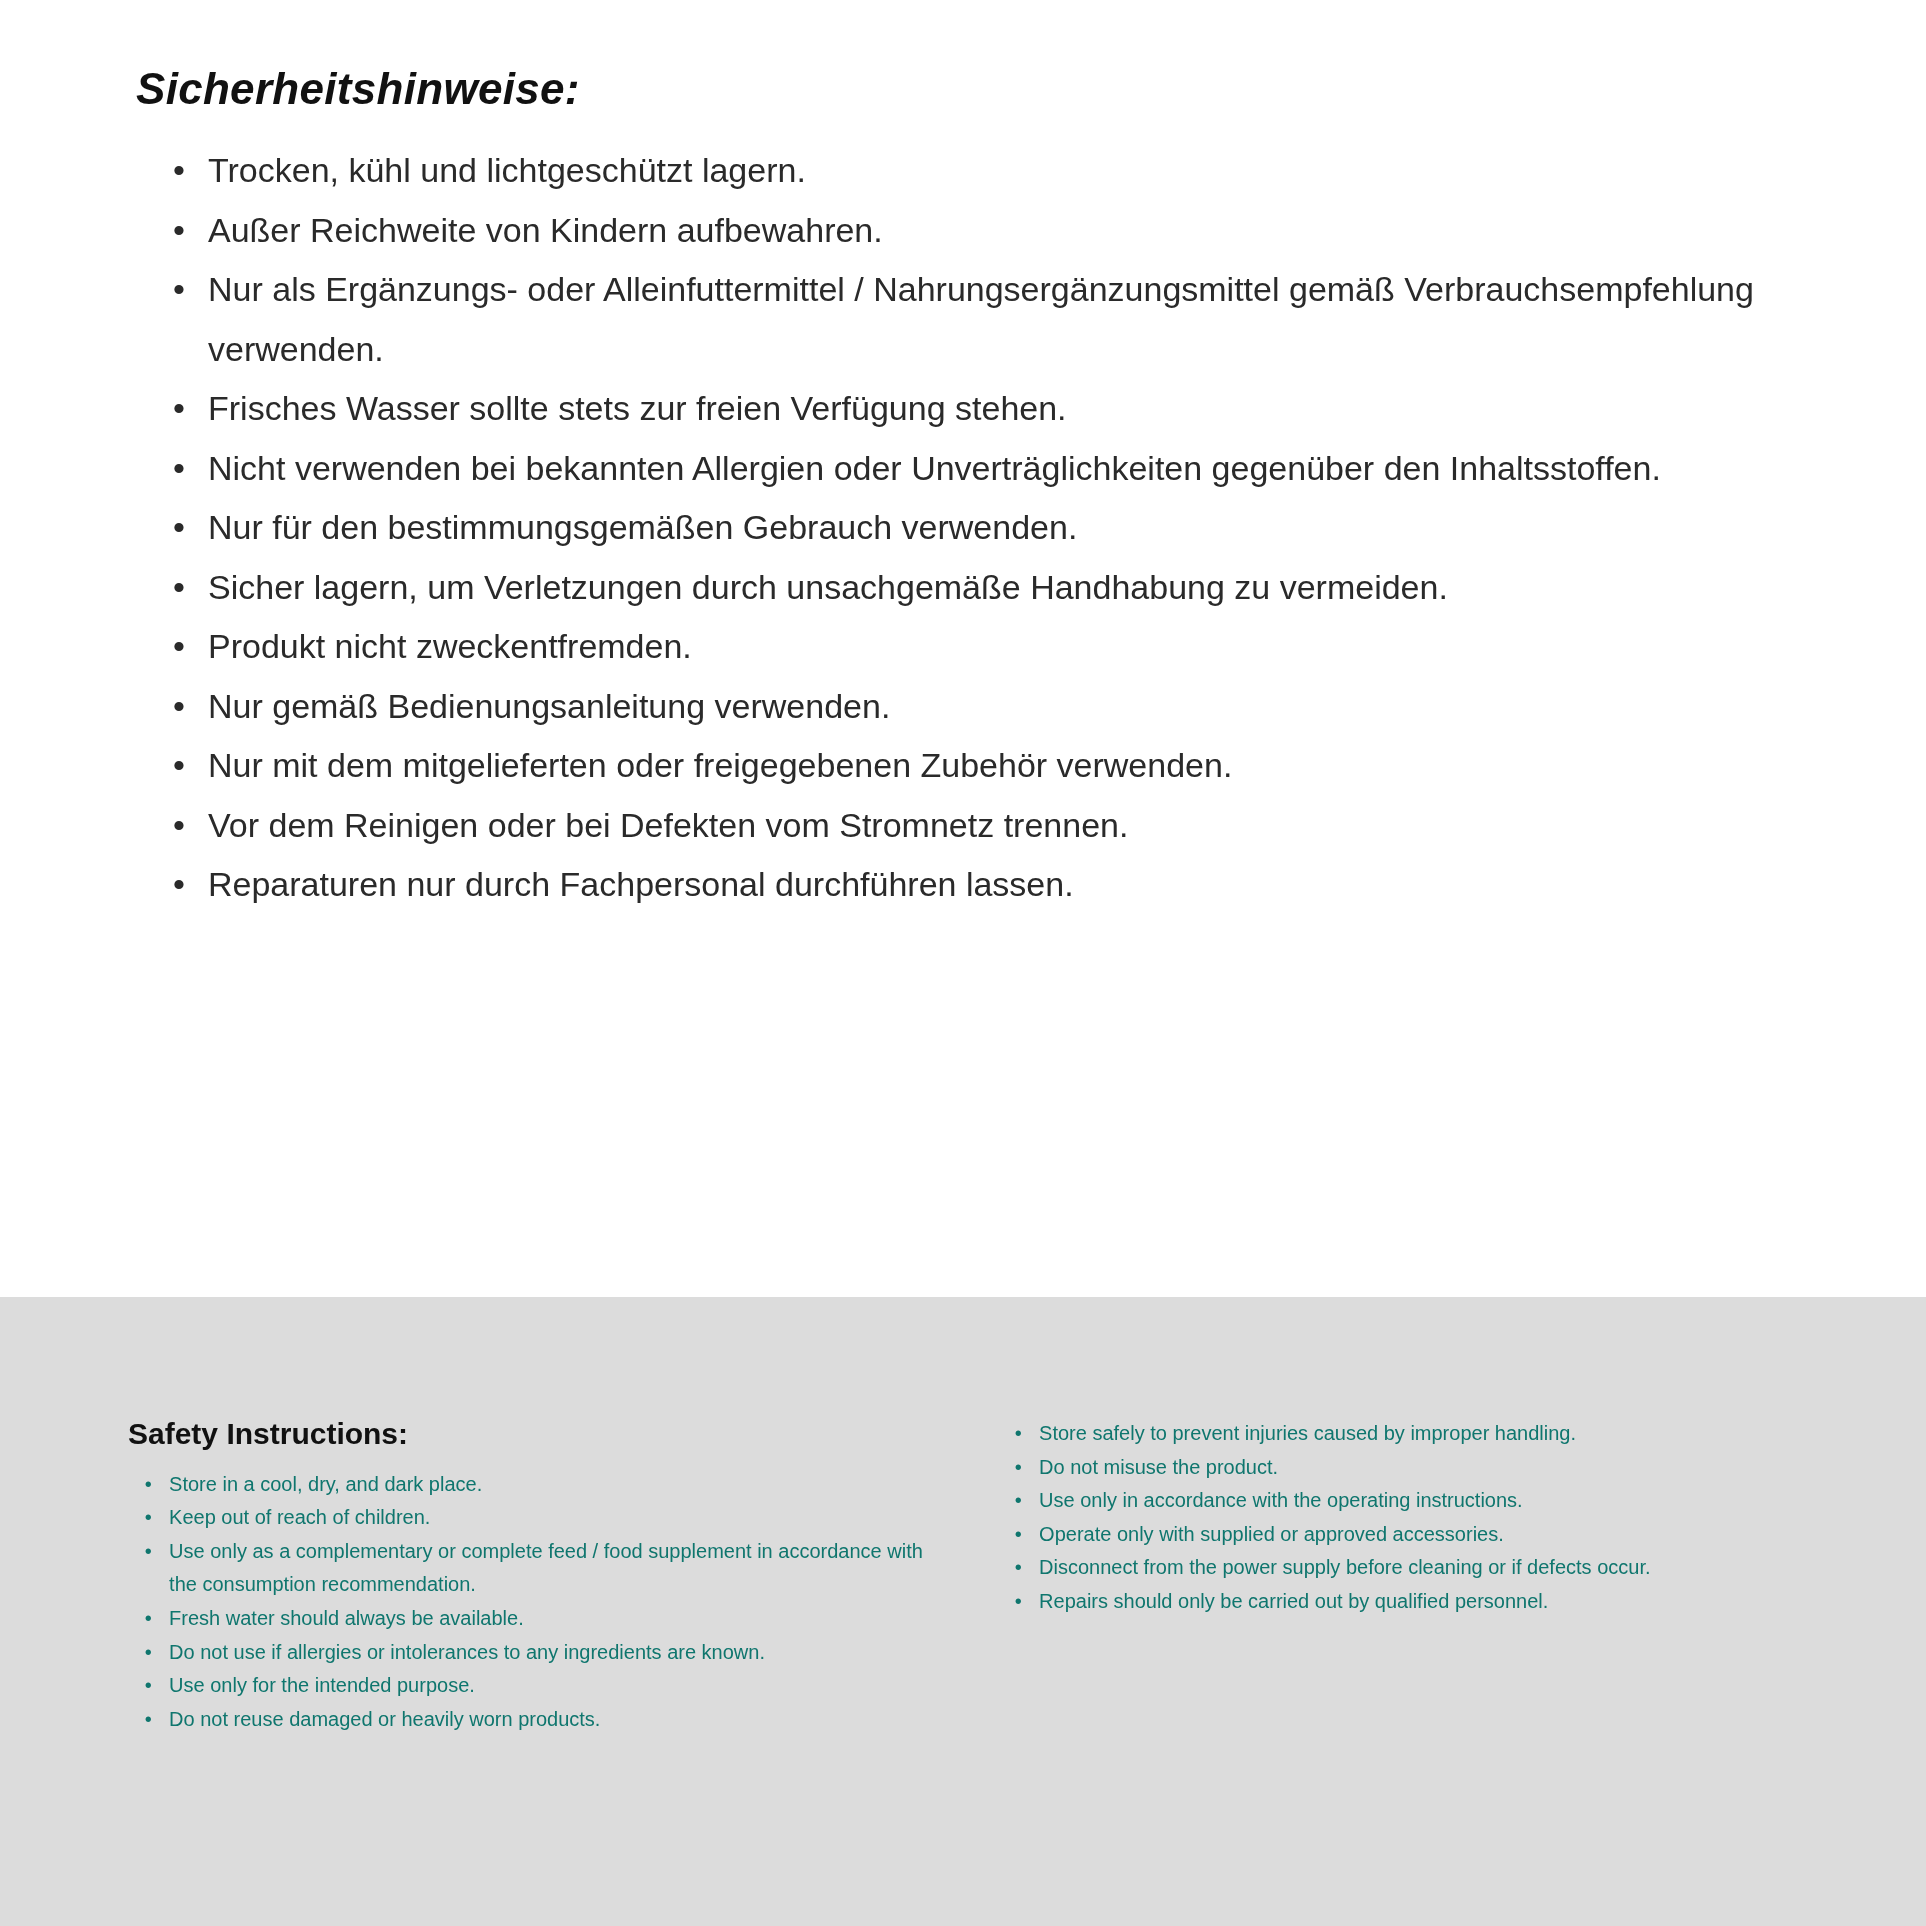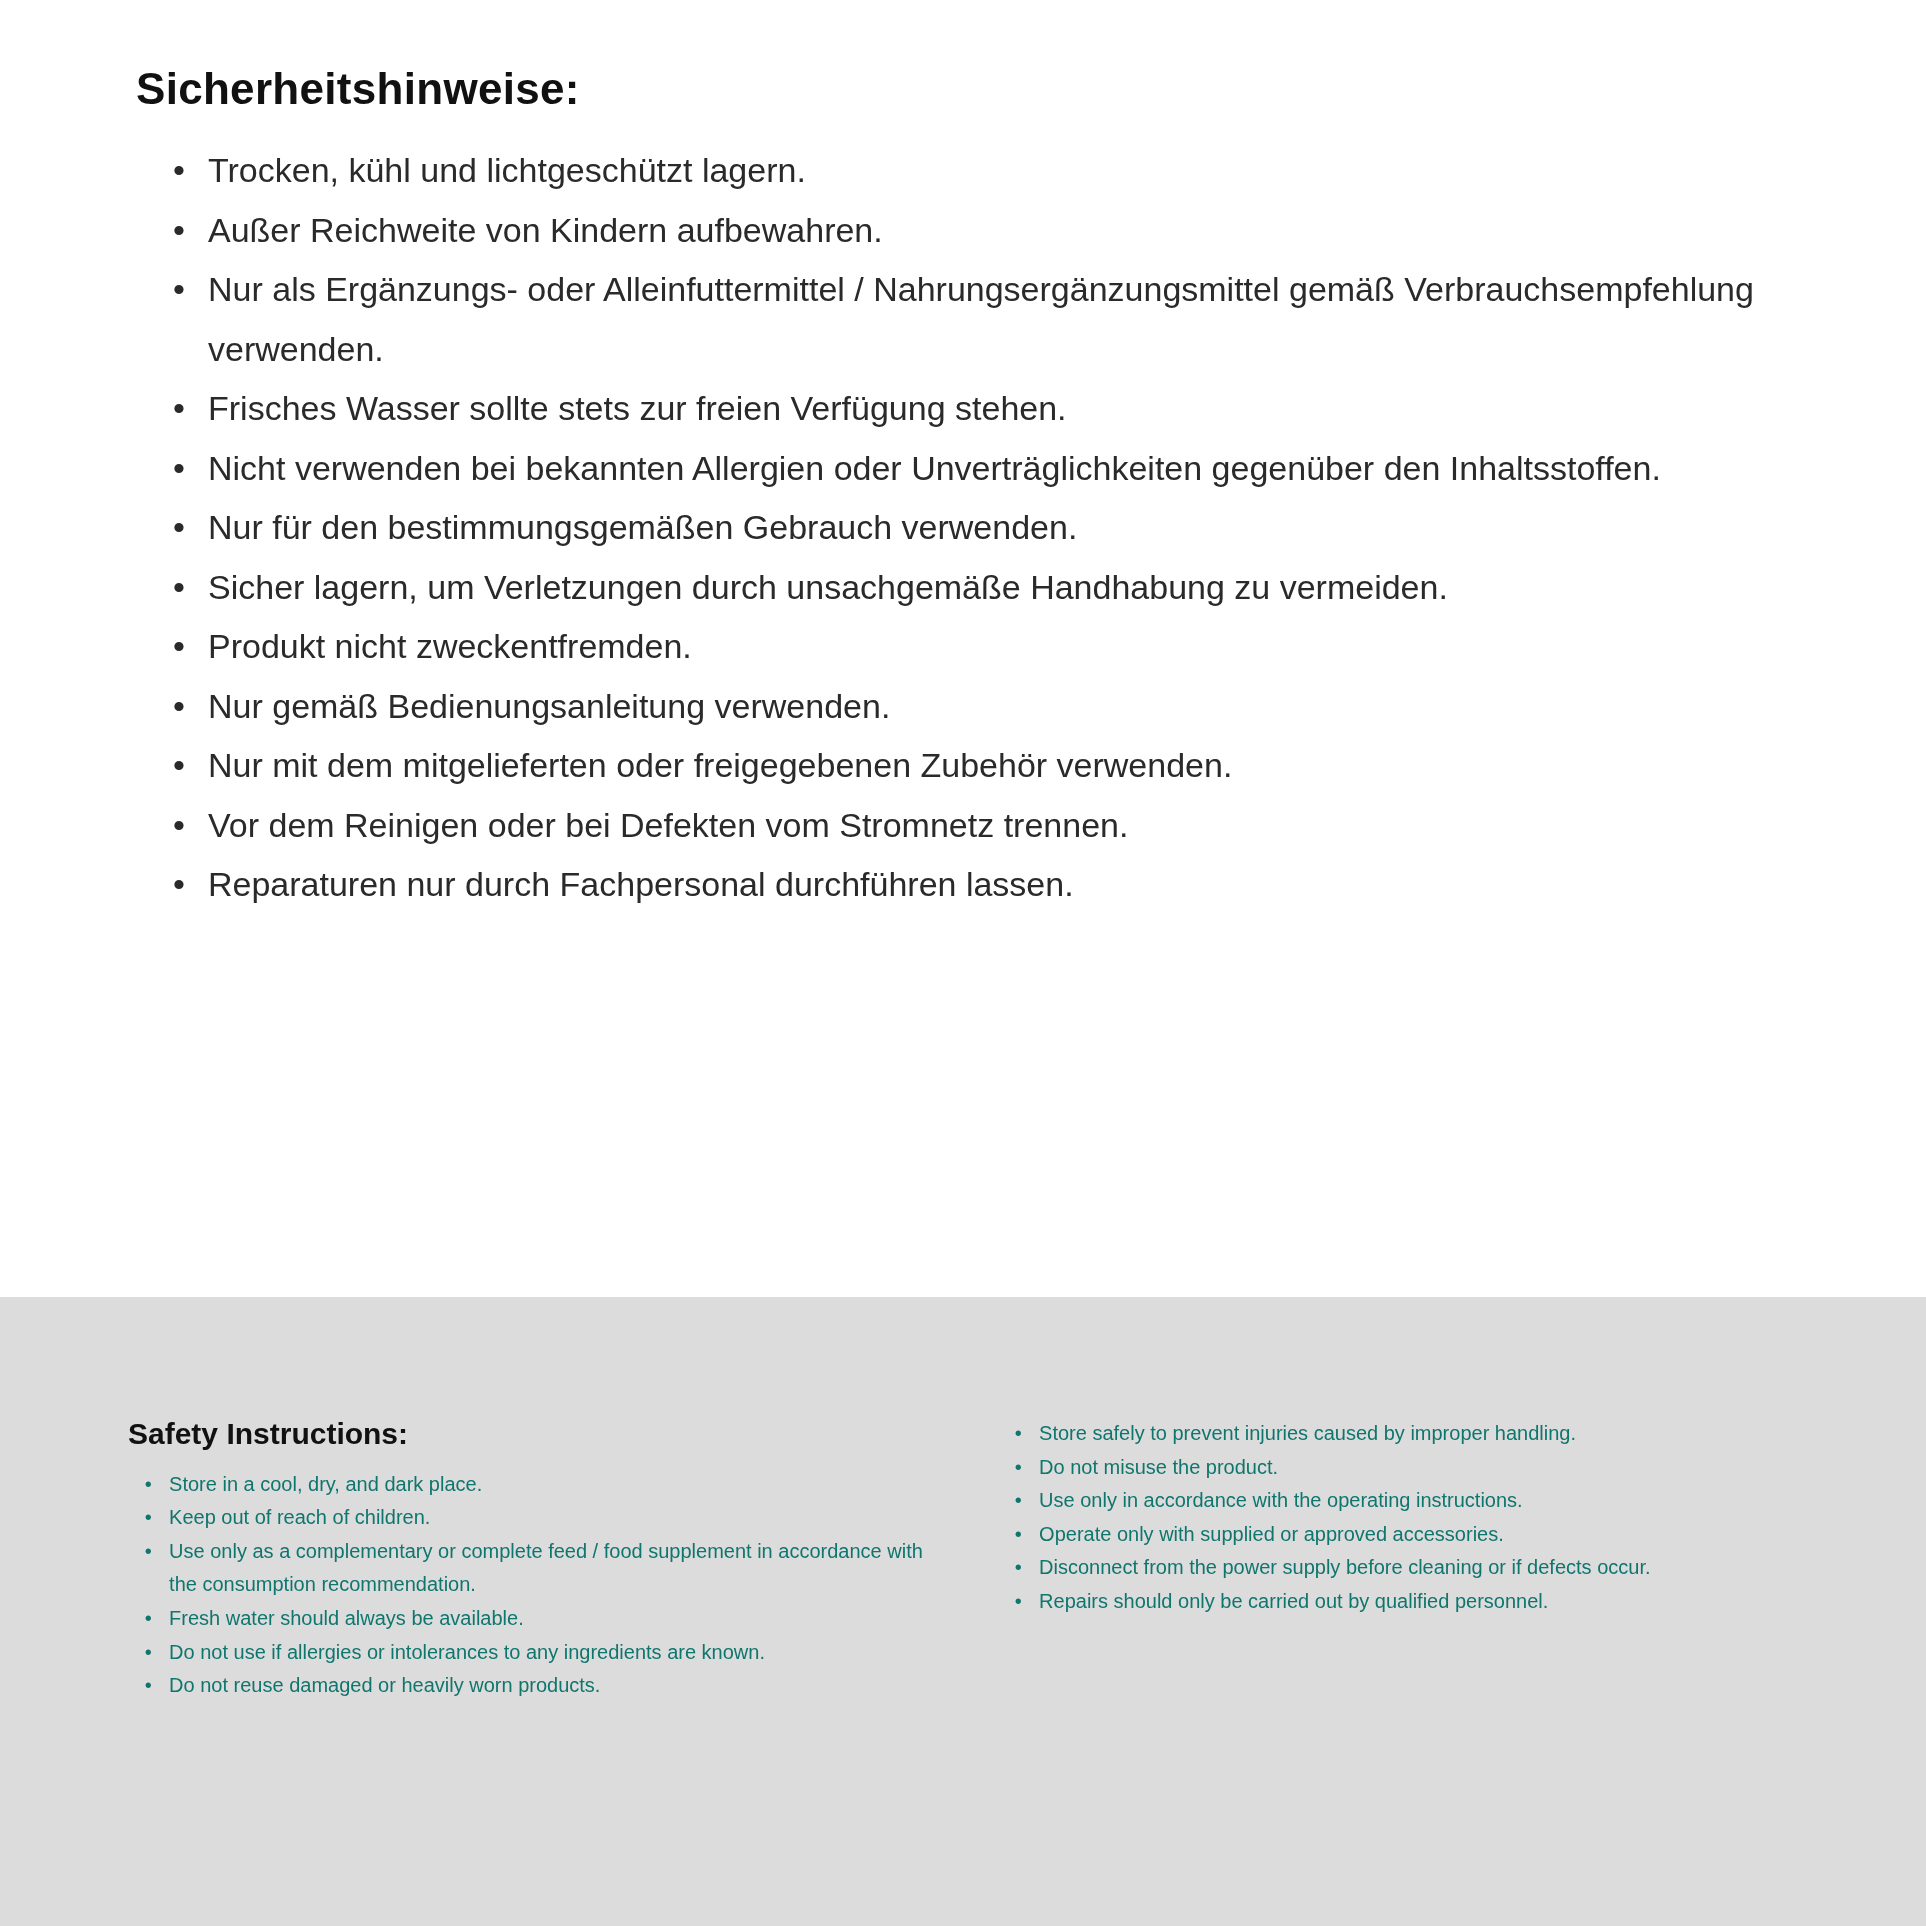--- a/index.html
+++ b/index.html
@@ -25,20 +25,21 @@
     right: 0;
     padding: 64px 109px 0 136px;
     box-sizing: border-box;
   }
   .german-title {
     margin: 0 0 27px 0;
     font-size: 44px;
     font-weight: 700;
     color: #111111;
     letter-spacing: 0.3px;
+    font-style: italic;
   }
   ul.bullet-list {
     list-style: none;
     margin: 0;
     padding: 0 0 0 37px;
   }
   ul.bullet-list li {
     position: relative;
     padding-left: 35px;
   }
@@ -111,20 +112,21 @@
 
   <div class="english-section">
     <div class="col-left">
       <h2 class="english-title">Safety Instructions:</h2>
       <ul class="bullet-list en-list">
           <li>Store in a cool, dry, and dark place.</li>
           <li>Keep out of reach of children.</li>
           <li>Use only as a complementary or complete feed / food supplement in accordance with the consumption recommendation.</li>
           <li>Fresh water should always be available.</li>
           <li>Do not use if allergies or intolerances to any ingredients are known.</li>
+          <li>Use only for the intended purpose.</li>
           <li>Do not reuse damaged or heavily worn products.</li>
         </ul>
     </div>
     <div class="col-right">
       <ul class="bullet-list en-list">
           <li>Store safely to prevent injuries caused by improper handling.</li>
           <li>Do not misuse the product.</li>
           <li>Use only in accordance with the operating instructions.</li>
           <li>Operate only with supplied or approved accessories.</li>
           <li>Disconnect from the power supply before cleaning or if defects occur.</li>

